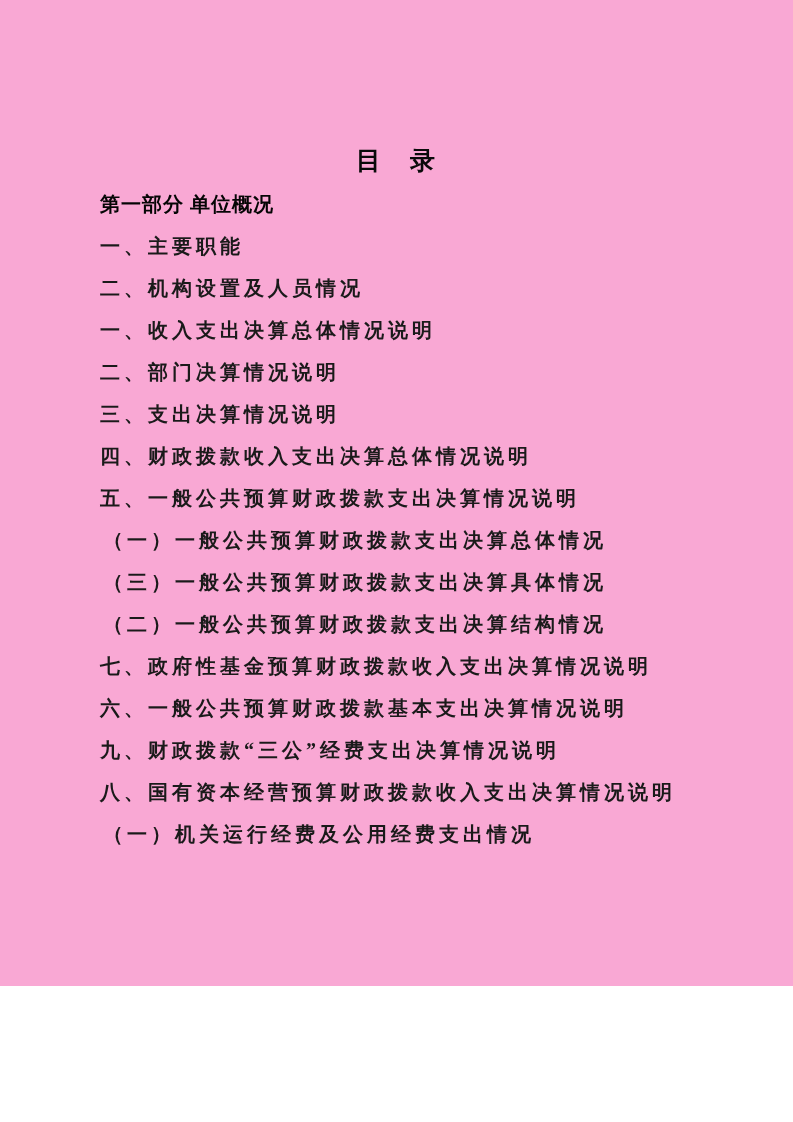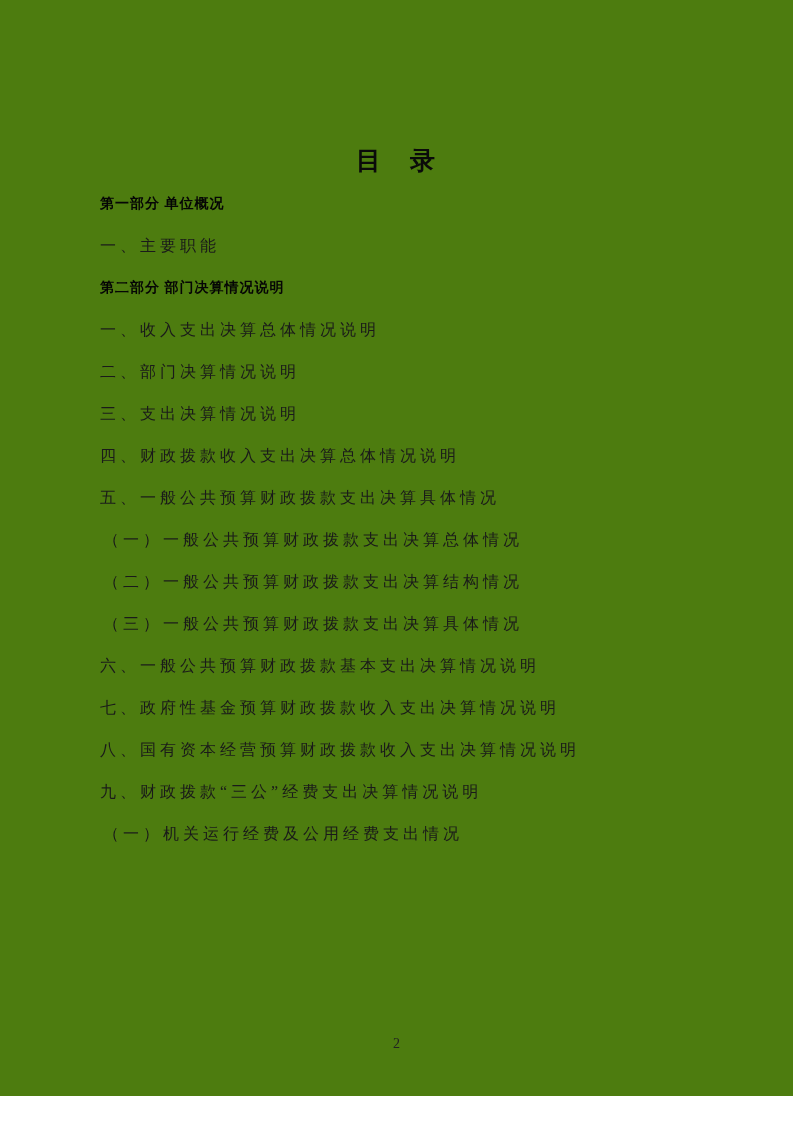--- a/index.html
+++ b/index.html
@@ -3,22 +3,22 @@
 <meta charset="utf-8">
 <style>
   html, body {
     margin: 0;
     padding: 0;
     background: #ffffff;
   }
   .page {
     position: relative;
     width: 793px;
-    height: 1096px;
-    background: #4d7c0f;
+    height: 986px;
+    background: #f9a8d4;
     overflow: hidden;
     font-family: "Liberation Serif", "DejaVu Serif", serif;
     color: #111111;
   }
   .toc {
     position: absolute;
     left: 100px;
     right: 100px;
     top: 146px;
   }
@@ -27,29 +27,30 @@
     line-height: 30px;
     text-align: center;
     font-size: 25px;
     font-weight: bold;
     letter-spacing: 2px;
     color: #0a0a0a;
   }
   .line {
     height: 42px;
     line-height: 42px;
-    font-size: 16px;
+    font-size: 20px;
     white-space: nowrap;
     letter-spacing: 4px;
     color: #1a1a1a;
+    font-weight: bold;
   }
   .line.heading {
     font-weight: bold;
     letter-spacing: 1px;
-    font-size: 14px;
+    font-size: 20px;
     color: #050505;
   }
   .line.subitem {
     padding-left: 3px;
   }
   .page-number {
     position: absolute;
     top: 1036px;
     left: 0;
     width: 100%;
@@ -59,29 +60,29 @@
   }
 </style>
 </head>
 <body>
 
 <div class="page">
   <div class="toc">
     <div class="doc-title">目　录</div>
     <div class="line heading">第一部分 单位概况</div>
     <div class="line item">一、主要职能</div>
-    <div class="line heading">第二部分 部门决算情况说明</div>
+    <div class="line item">二、机构设置及人员情况</div>
     <div class="line item">一、收入支出决算总体情况说明</div>
     <div class="line item">二、部门决算情况说明</div>
     <div class="line item">三、支出决算情况说明</div>
     <div class="line item">四、财政拨款收入支出决算总体情况说明</div>
-    <div class="line item">五、一般公共预算财政拨款支出决算具体情况</div>
+    <div class="line item">五、一般公共预算财政拨款支出决算情况说明</div>
     <div class="line subitem">（一）一般公共预算财政拨款支出决算总体情况</div>
+    <div class="line subitem">（三）一般公共预算财政拨款支出决算具体情况</div>
     <div class="line subitem">（二）一般公共预算财政拨款支出决算结构情况</div>
-    <div class="line subitem">（三）一般公共预算财政拨款支出决算具体情况</div>
+    <div class="line item">七、政府性基金预算财政拨款收入支出决算情况说明</div>
     <div class="line item">六、一般公共预算财政拨款基本支出决算情况说明</div>
-    <div class="line item">七、政府性基金预算财政拨款收入支出决算情况说明</div>
+    <div class="line item">九、财政拨款“三公”经费支出决算情况说明</div>
     <div class="line item">八、国有资本经营预算财政拨款收入支出决算情况说明</div>
-    <div class="line item">九、财政拨款“三公”经费支出决算情况说明</div>
     <div class="line subitem">（一）机关运行经费及公用经费支出情况</div>
   </div>
   <div class="page-number">2</div>
 </div>
 
 </body></html>

